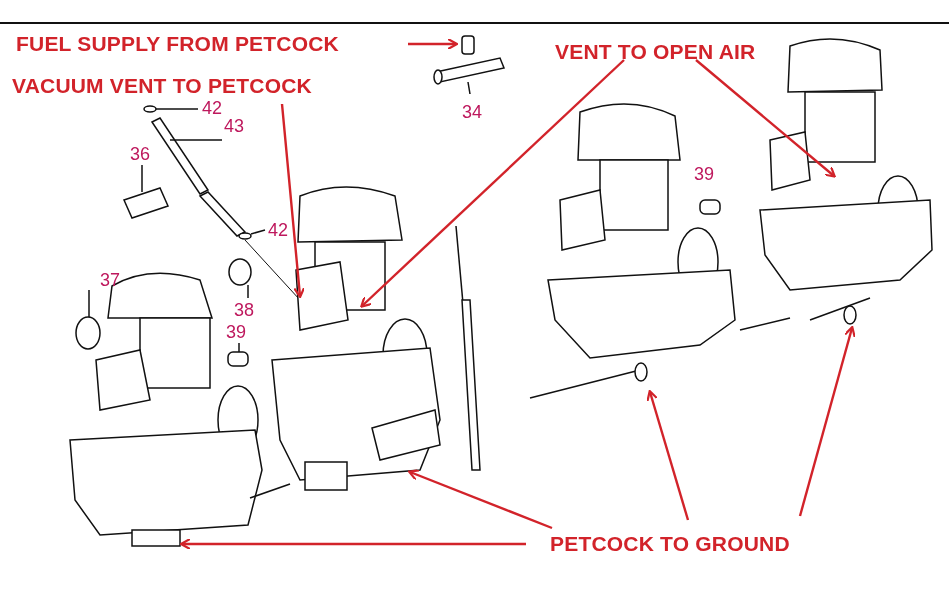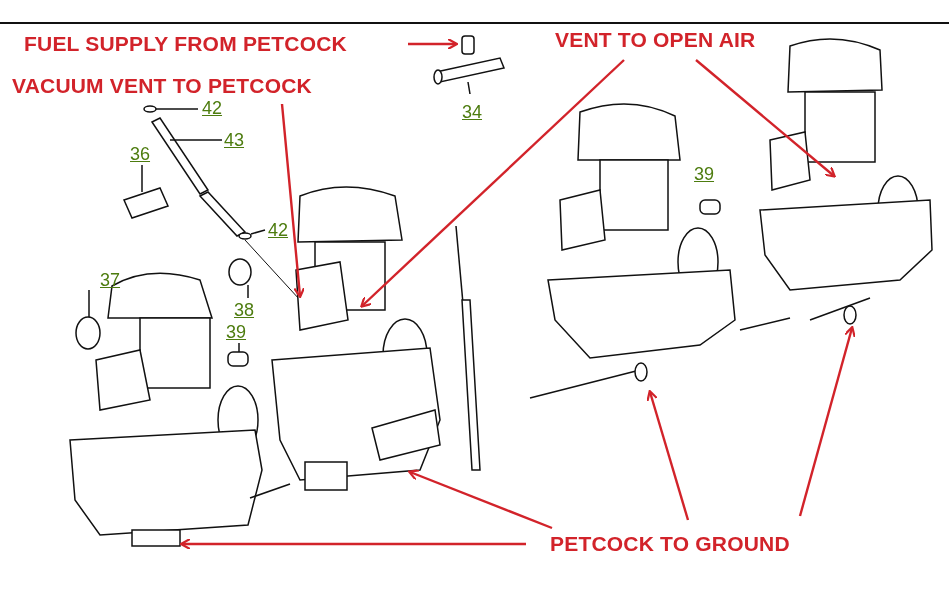--- a/index.html
+++ b/index.html
@@ -1,20 +1,20 @@
 <!DOCTYPE html>
 <html><head>
 <meta charset="utf-8">
 <style>
   html,body{margin:0;padding:0;background:#ffffff;}
   body{width:949px;height:597px;position:relative;overflow:hidden;font-family:"Liberation Sans",sans-serif;}
   .topline{position:absolute;left:0;top:22px;width:949px;height:2px;background:#111;}
   svg.canvas{position:absolute;left:0;top:0;}
   .lbl{position:absolute;color:#d2232a;font-weight:bold;font-size:21px;letter-spacing:0.2px;white-space:nowrap;}
-  .pn{position:absolute;color:#4d7c0f;font-size:18px;white-space:nowrap;text-decoration:underline;}
+  .pn{position:absolute;color:#be185d;font-size:18px;white-space:nowrap;}
 </style>
 </head>
 <body>
 
 <div class="topline"></div>
 
 <svg class="canvas" width="949" height="597" viewBox="0 0 949 597">
   <defs>
     <marker id="ah" markerWidth="10" markerHeight="10" refX="8" refY="5" orient="auto" markerUnits="userSpaceOnUse">
       <path d="M0,0 L9,5 L0,10" fill="none" stroke="#d2232a" stroke-width="2.2"></path>
@@ -104,26 +104,26 @@
     <line x1="282" y1="104" x2="300" y2="296" marker-end="url(#ah)"></line>
     <line x1="624" y1="60" x2="362" y2="306" marker-end="url(#ah)"></line>
     <line x1="696" y1="60" x2="834" y2="176" marker-end="url(#ah)"></line>
     <line x1="526" y1="544" x2="182" y2="544" marker-end="url(#ah)"></line>
     <line x1="552" y1="528" x2="410" y2="472" marker-end="url(#ah)"></line>
     <line x1="688" y1="520" x2="650" y2="392" marker-end="url(#ah)"></line>
     <line x1="800" y1="516" x2="852" y2="328" marker-end="url(#ah)"></line>
   </g>
 </svg>
 
-<div class="lbl" style="left:24px;top:32px;">FUEL SUPPLY FROM PETCOCK</div>
+<div class="lbl" style="left:16px;top:32px;">FUEL SUPPLY FROM PETCOCK</div>
 <div class="lbl" style="left:12px;top:74px;">VACUUM VENT TO PETCOCK</div>
-<div class="lbl" style="left:555px;top:28px;">VENT TO OPEN AIR</div>
+<div class="lbl" style="left:555px;top:40px;">VENT TO OPEN AIR</div>
 <div class="lbl" style="left:550px;top:532px;">PETCOCK TO GROUND</div>
 
 <div class="pn" style="left:462px;top:94px;margin-top:8px;">34</div>
 <div class="pn" style="left:202px;top:98px;">42</div>
-<div class="pn" style="left:224px;top:130px;text-align:center;">43</div>
+<div class="pn" style="left:224px;top:116px;text-align:center;">43</div>
 <div class="pn" style="left:130px;top:144px;">36</div>
 <div class="pn" style="left:268px;top:220px;">42</div>
 <div class="pn" style="left:78px;top:270px;margin-left:22px;">37</div>
 <div class="pn" style="left:234px;top:300px;">38</div>
 <div class="pn" style="left:226px;top:322px;">39</div>
 <div class="pn" style="left:694px;top:164px;">39</div>
 
 </body></html>

